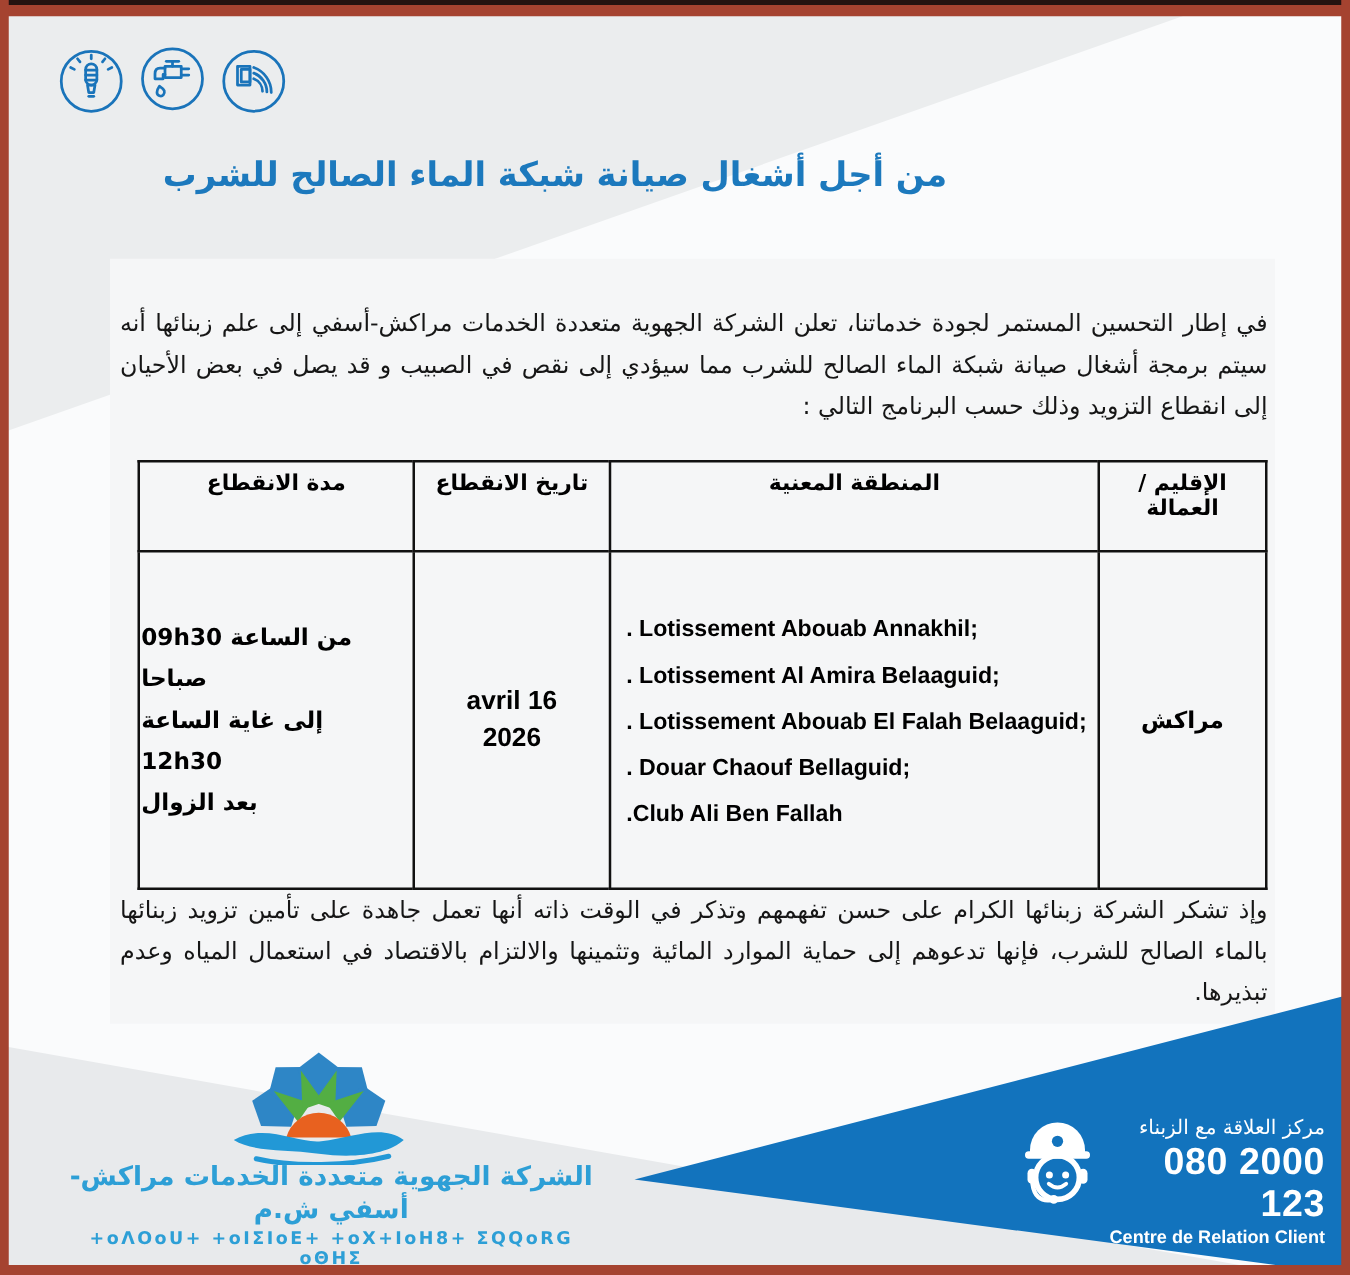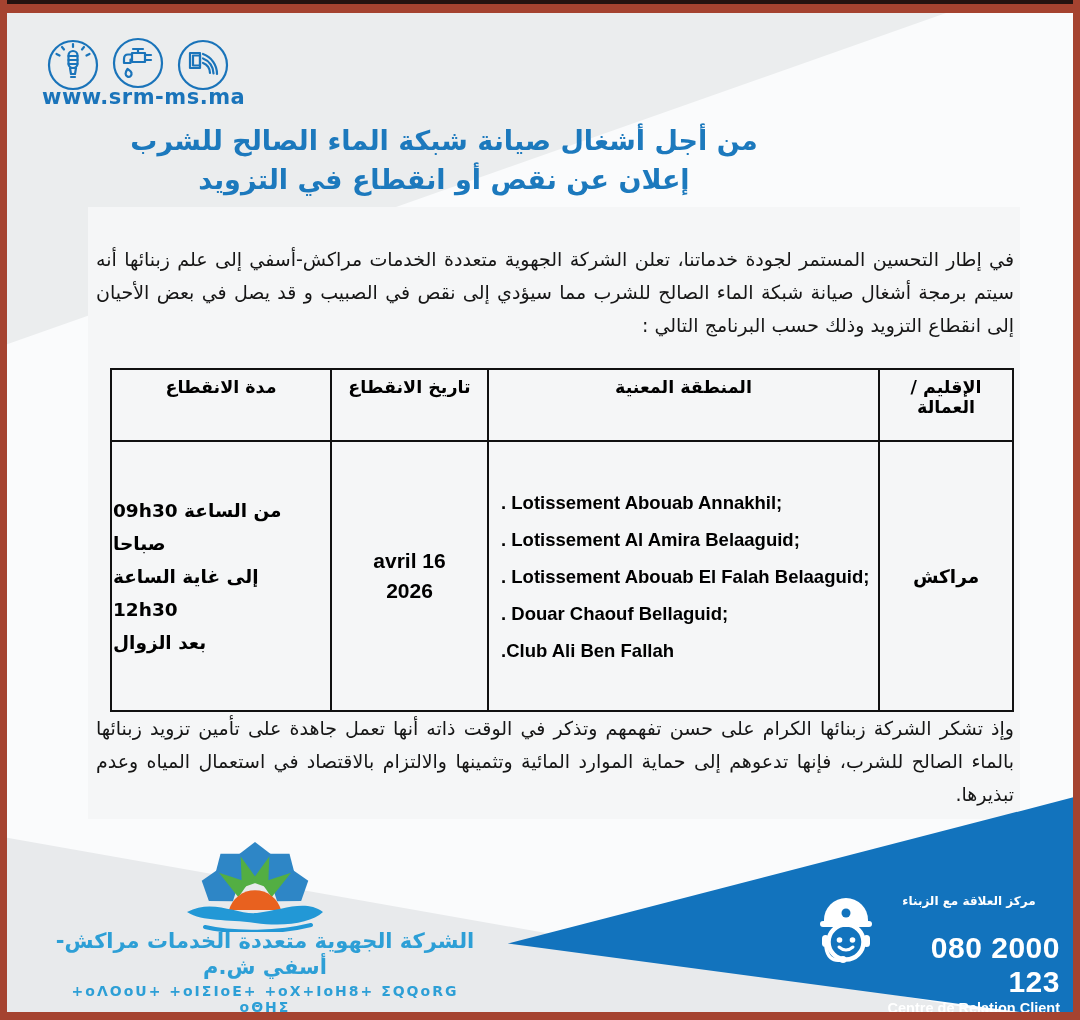--- a/index.html
+++ b/index.html
@@ -46,23 +46,23 @@
   
   .logo-emblem{position:absolute;left:175px;top:838px;width:160px;height:94px;z-index:3;}
   .logo-text{position:absolute;left:55px;top:928px;width:420px;text-align:center;z-index:3;}
   .logo-ar{color:#2d9fd6;font-weight:bold;font-size:21px;line-height:26px;direction:rtl;}
   .logo-tif{color:#2d9fd6;font-weight:bold;font-size:14px;letter-spacing:2px;margin-top:3px;}
   .logo-fr{color:#1e7dbf;font-weight:bold;font-size:17.5px;margin-top:1px;
            font-family:"Liberation Serif","DejaVu Serif",serif;}
   
   .mascot{position:absolute;left:808px;top:886px;width:76px;height:82px;z-index:3;}
   .cc-text{position:absolute;left:878px;top:890px;width:182px;text-align:right;z-index:3;color:#fff;}
-  .cc-ar{font-weight:bold;font-size:12px;line-height:23px;direction:rtl;text-align:center;}
+  .cc-ar{font-weight:normal;font-size:16px;line-height:23px;direction:rtl;}
   .cc-phone{font-weight:bold;font-size:30px;line-height:34px;letter-spacing:.5px;
-            font-family:"Liberation Sans","DejaVu Sans",sans-serif;margin-top:18px;}
+            font-family:"Liberation Sans","DejaVu Sans",sans-serif;}
   .cc-fr{font-weight:bold;font-size:14.5px;line-height:18px;
          font-family:"Liberation Sans","DejaVu Sans",sans-serif;}
   svg .st{stroke:#1a74ba;fill:none;stroke-width:2.2;stroke-linecap:round;stroke-linejoin:round;}
 </style>
 </head>
 <body>
 
 <div id="page">
 
   <div class="bg wedge-top-left"></div>
@@ -107,25 +107,23 @@
   <div class="icon-circle" style="left:176px;top:38px;">
     <svg viewBox="0 0 54 54" width="54" height="54">
       <circle class="st" cx="27" cy="27" r="24" stroke-width="2.6"></circle>
       <rect class="st" x="14" y="15" width="10" height="15"></rect>
       <rect class="st" x="17" y="17.5" width="7" height="10"></rect>
       <path class="st" d="M27,16 a21,21 0 0 1 14,20"></path>
       <path class="st" d="M27,20.5 a16,16 0 0 1 10.5,15"></path>
       <path class="st" d="M27,25 a11,11 0 0 1 7,10"></path>
     </svg>
   </div>
-  <div class="website">www.srm-ms.ma</div>
 
   <div class="title">
     <div>من أجل أشغال صيانة شبكة الماء الصالح للشرب</div>
-    <div>إعلان عن نقص أو انقطاع في التزويد</div>
   </div>
 
   <div class="para intro">في إطار التحسين المستمر لجودة خدماتنا، تعلن الشركة الجهوية متعددة الخدمات مراكش-أسفي إلى علم زبنائها أنه سيتم برمجة أشغال صيانة شبكة الماء الصالح للشرب مما سيؤدي إلى نقص في الصبيب و قد يصل في بعض الأحيان إلى انقطاع التزويد وذلك حسب البرنامج التالي :</div>
 
   <table class="sched">
     <colgroup>
       <col style="width:134px">
         <col style="width:391px">
         <col style="width:157px">
         <col style="width:220px">

